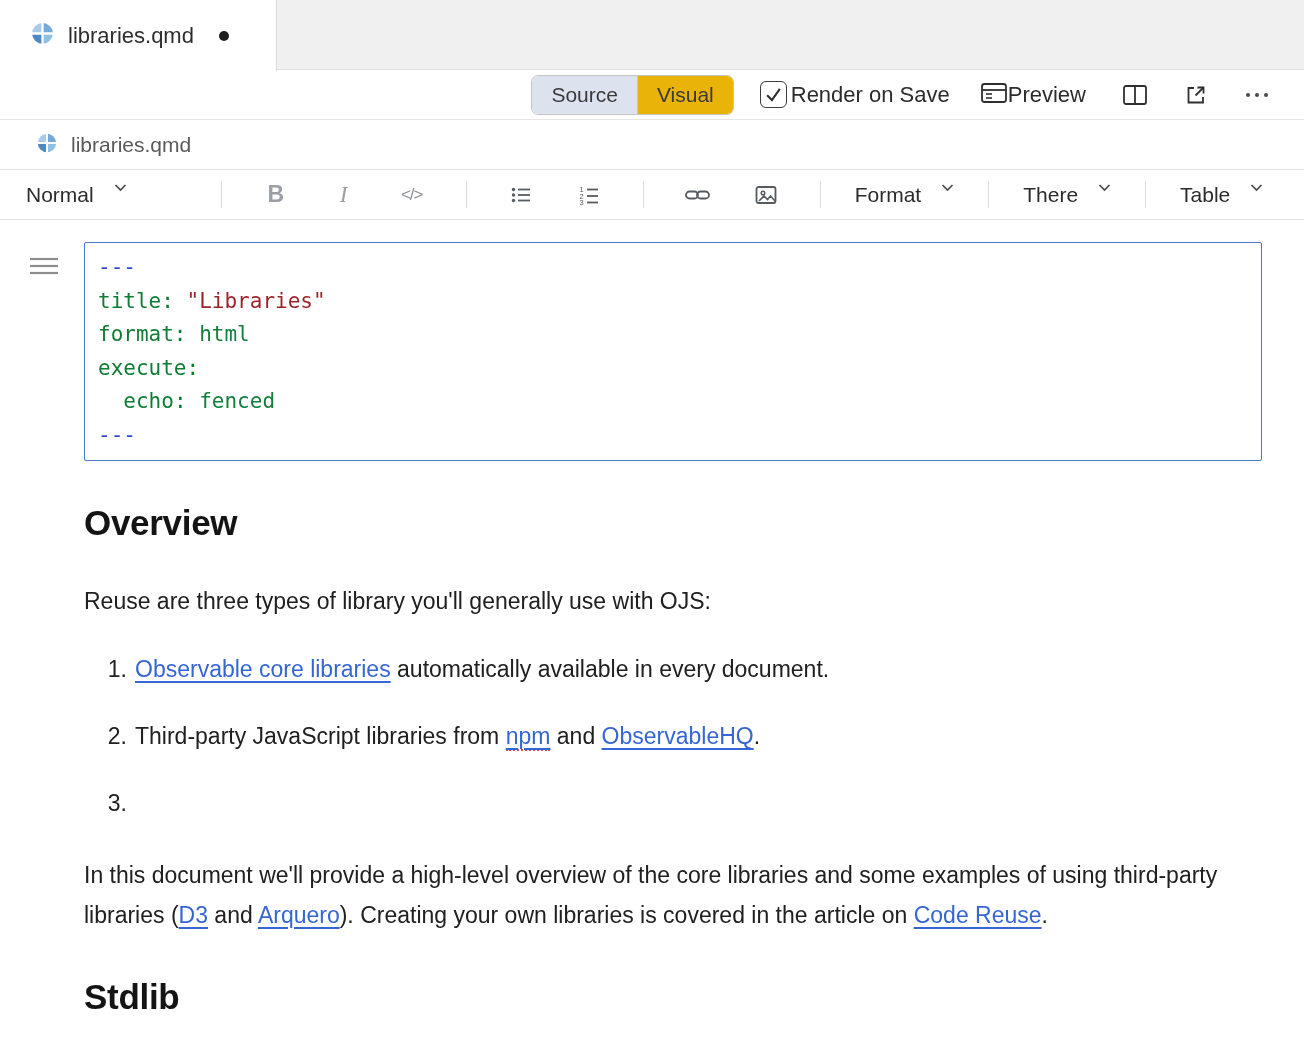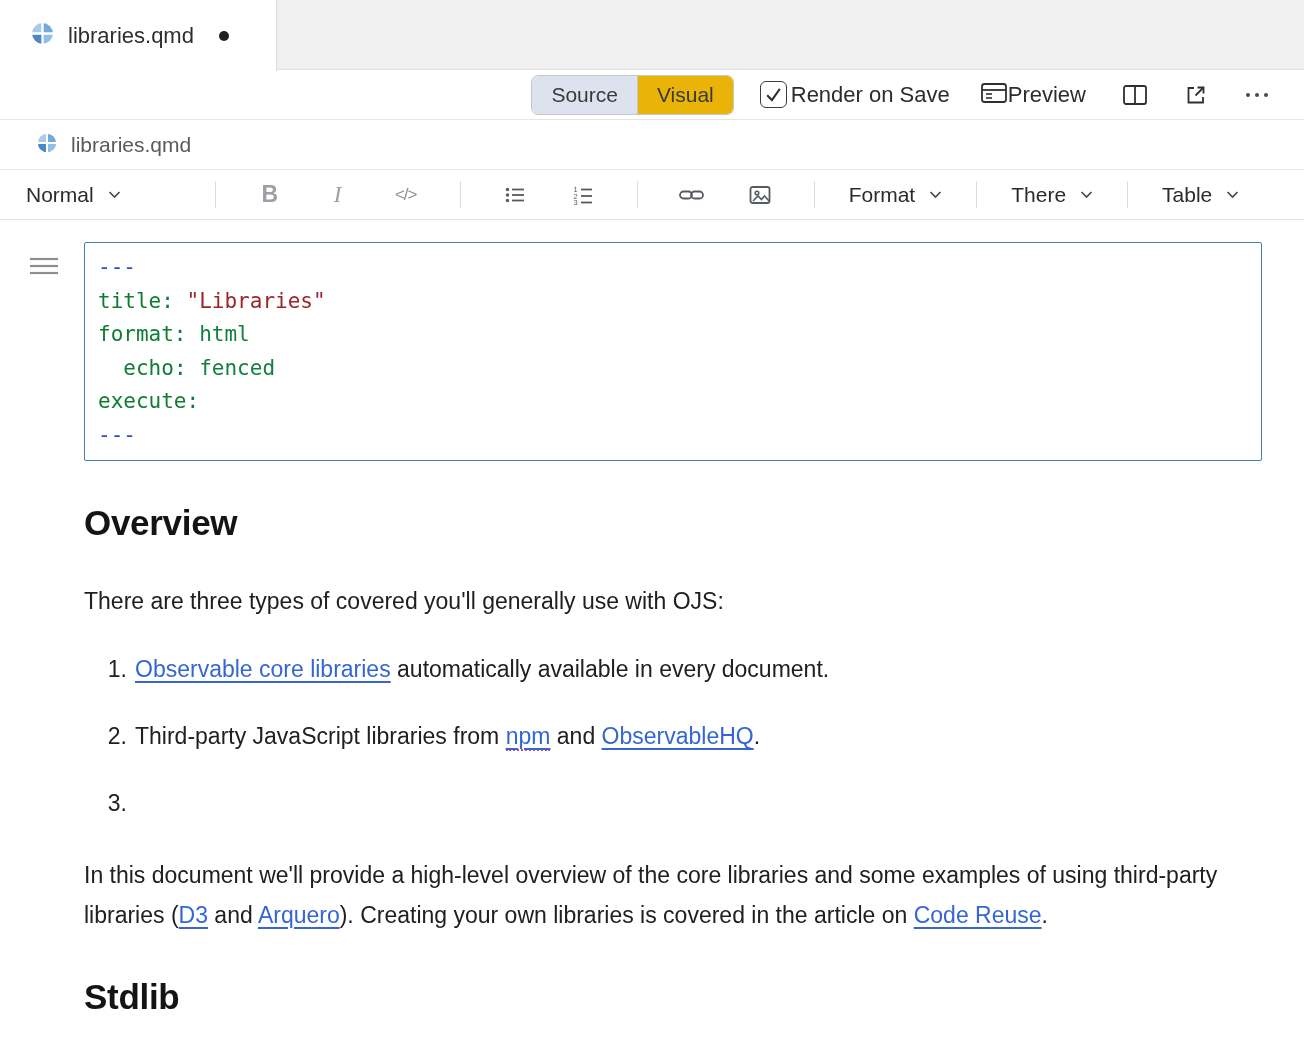--- a/index.html
+++ b/index.html
@@ -32,21 +32,21 @@
 
   
   .crumbbar { height:50px; border-bottom:1px solid #e6e6e6; display:flex;
               align-items:center; padding-left:36px; gap:13px; background:#fff; }
   .crumb-name { font-size:21px; color:#5a5a5a; }
 
   
   .ftoolbar { height:50px; border-bottom:1px solid #e2e2e2; display:flex;
               align-items:center; padding-left:26px; font-size:21px; color:#2b2b2b;
               background:#fff; }
-  .dropdown { display:flex; align-items:center; gap:14px; cursor:pointer; }
+  .dropdown { display:flex; gap:20px; cursor:pointer; }
   .dd-normal { margin-right:74px; }
   .ft-sep { width:1px; height:27px; background:#dcdcdc; margin:0 20px; }
   .icon-btn { width:46px; height:40px; display:flex; align-items:center;
               justify-content:center; margin:0 11px; cursor:pointer; }
   .b-ico { font-size:23px; font-weight:700; color:#9ba0a6; }
   .i-ico { font-size:23px; font-style:italic; color:#9ba0a6;
            font-family:"Liberation Serif", serif; }
   .code-ico { font-size:17px; color:#8b9096; letter-spacing:-1px; }
   .dd-menu { margin:0 14px; }
 
@@ -257,29 +257,29 @@
       <svg width="32" height="24" viewBox="0 0 32 24">
         <line x1="2" y1="5" x2="30" y2="5" stroke="#8d8d8d" stroke-width="2.2"></line>
         <line x1="2" y1="12" x2="30" y2="12" stroke="#8d8d8d" stroke-width="2.2"></line>
         <line x1="2" y1="19" x2="30" y2="19" stroke="#8d8d8d" stroke-width="2.2"></line>
       </svg>
     </div>
     <div class="yaml-block">
         <div class="yaml-line"><span class="tok-delim">---</span></div>
         <div class="yaml-line"><span class="tok-key">title</span><span class="tok-key">:</span><span class="tok-plain"> </span><span class="tok-string">"Libraries"</span></div>
         <div class="yaml-line"><span class="tok-key">format</span><span class="tok-key">:</span><span class="tok-plain"> html</span></div>
+        <div class="yaml-line"><span class="tok-key">execute</span><span class="tok-key">:</span></div>
         <div class="yaml-line"><span class="tok-plain">  </span><span class="tok-key">echo</span><span class="tok-key">:</span><span class="tok-plain"> fenced</span></div>
-        <div class="yaml-line"><span class="tok-key">execute</span><span class="tok-key">:</span></div>
         <div class="yaml-line"><span class="tok-delim">---</span></div>
       </div>
   </div>
 
   <h1 class="doc-h1">Overview</h1>
 
-  <p class="doc-p">There are three types of covered you'll generally use with OJS:</p>
+  <p class="doc-p">Reuse are three types of library you'll generally use with OJS:</p>
 
   <div class="doc-list">
       <div class="doc-li">
         <span class="li-num">1.</span>
         <span class="li-body"><a href="#" class="doc-link">Observable core libraries</a><span> automatically available in every document.</span></span>
       </div>
       <div class="doc-li">
         <span class="li-num">2.</span>
         <span class="li-body"><span>Third-party JavaScript libraries from </span><a href="#" class="doc-link misspelled">npm</a><span> and </span><a href="#" class="doc-link">ObservableHQ</a><span>.</span></span>
       </div>

